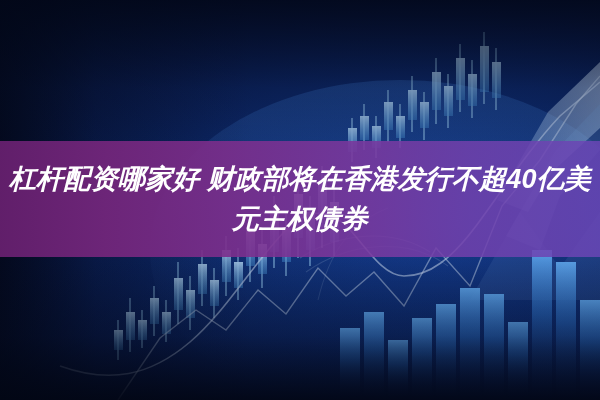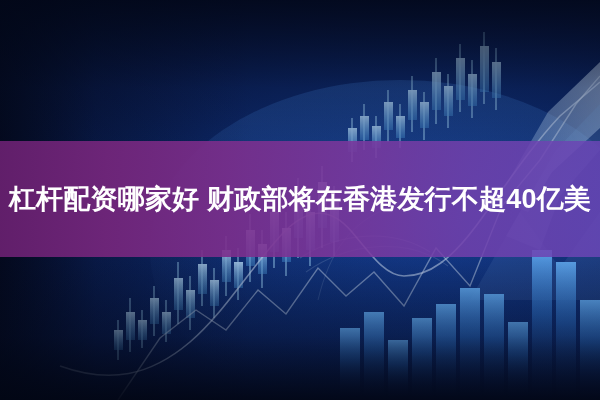--- a/index.html
+++ b/index.html
@@ -63,20 +63,21 @@
     justify-content: center;
   }
   .title-line {
     color: #ffffff;
     font-weight: bold;
     font-size: 27px;
     line-height: 40px;
     letter-spacing: 0.2px;
     white-space: nowrap;
     text-align: center;
+    font-style: italic;
   }
 </style>
 </head>
 <body>
 
 <div id="stage">
 
   <div class="bg-base"></div>
 
   <svg class="art" viewBox="0 0 600 400" preserveAspectRatio="none">
@@ -211,16 +212,17 @@
     <path d="M300 258 C 340 232, 392 228, 430 252" fill="none" stroke="#cfe0f4" stroke-opacity="0.22" stroke-width="1.1"></path>
     <path d="M306 272 C 352 240, 410 238, 448 266" fill="none" stroke="#cfe0f4" stroke-opacity="0.16" stroke-width="1.1"></path>
     <path d="M318 300 C 330 250, 352 222, 388 208" fill="none" stroke="#cfe0f4" stroke-opacity="0.14" stroke-width="1"></path>
   </svg>
 
   <div class="bg-vignette"></div>
 
   <div class="banner">
     <div class="banner-inner">
       <div class="title-line">杠杆配资哪家好 财政部将在香港发行不超40亿美</div>
+      <div class="title-line">元主权债券</div>
     </div>
   </div>
 
 </div>
 
 </body></html>

